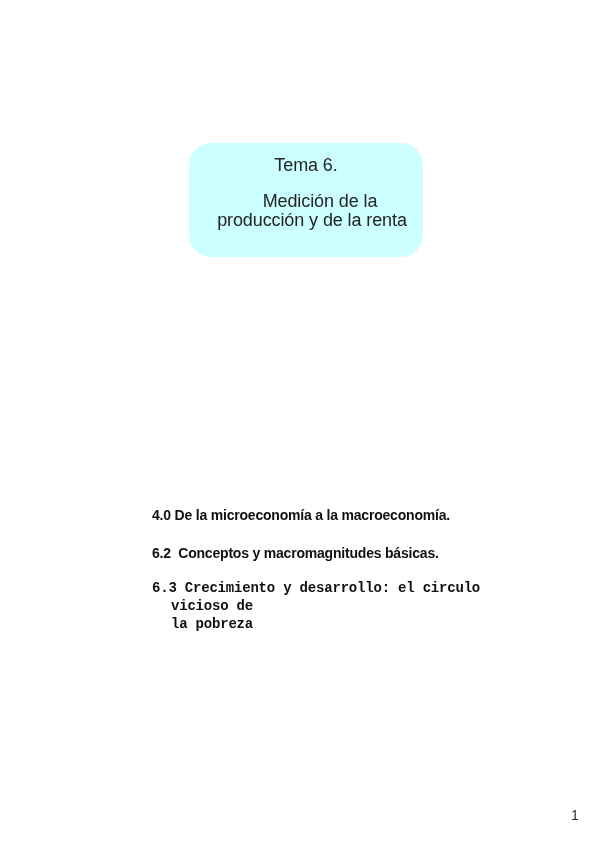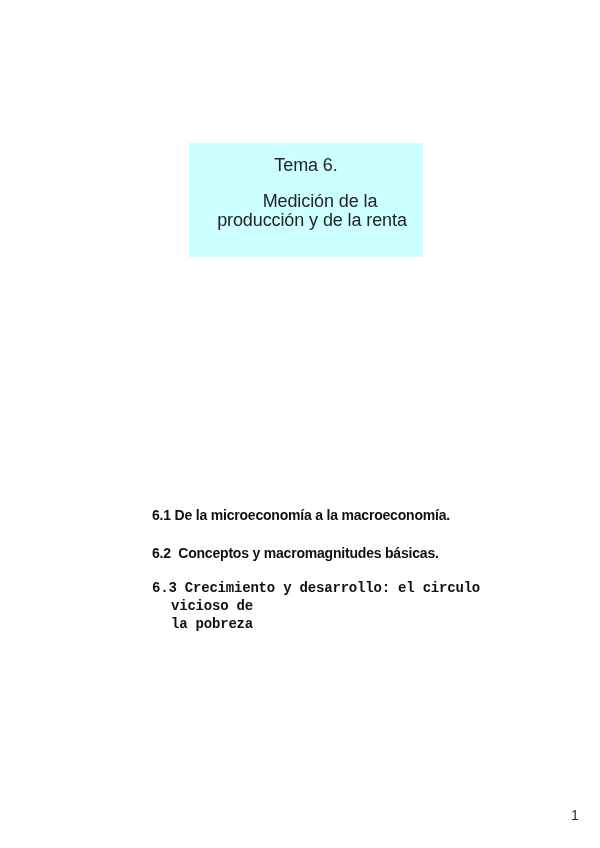--- a/index.html
+++ b/index.html
@@ -76,28 +76,28 @@
     top: 807px;
     font-size: 14px;
     color: #2a2a2a;
   }
 </style>
 </head>
 <body>
 
 <div class="page">
 
-  <div class="title-box" style="background-color: rgb(204, 255, 255);">
+  <div class="title-box" style="background-color: rgb(204, 255, 255); border-radius: 22px;">
     <span class="title-heading">Tema 6.</span>
     <span class="title-sub1">Medición de la</span>
     <span class="title-sub2">producción y de la renta</span>
   </div>
 
   <div class="toc">
-    <p class="toc-item">6.1 De la microeconomía a la macroeconomía.</p>
+    <p class="toc-item">4.0 De la microeconomía a la macroeconomía.</p>
     <p class="toc-item">6.2  Conceptos y macromagnitudes básicas.</p>
     <p class="toc-item">6.3 Crecimiento y desarrollo: el circulo vicioso de
 la pobreza</p>
   </div>
 
   <div class="page-number">1</div>
 
 </div>
 
 </body></html>

